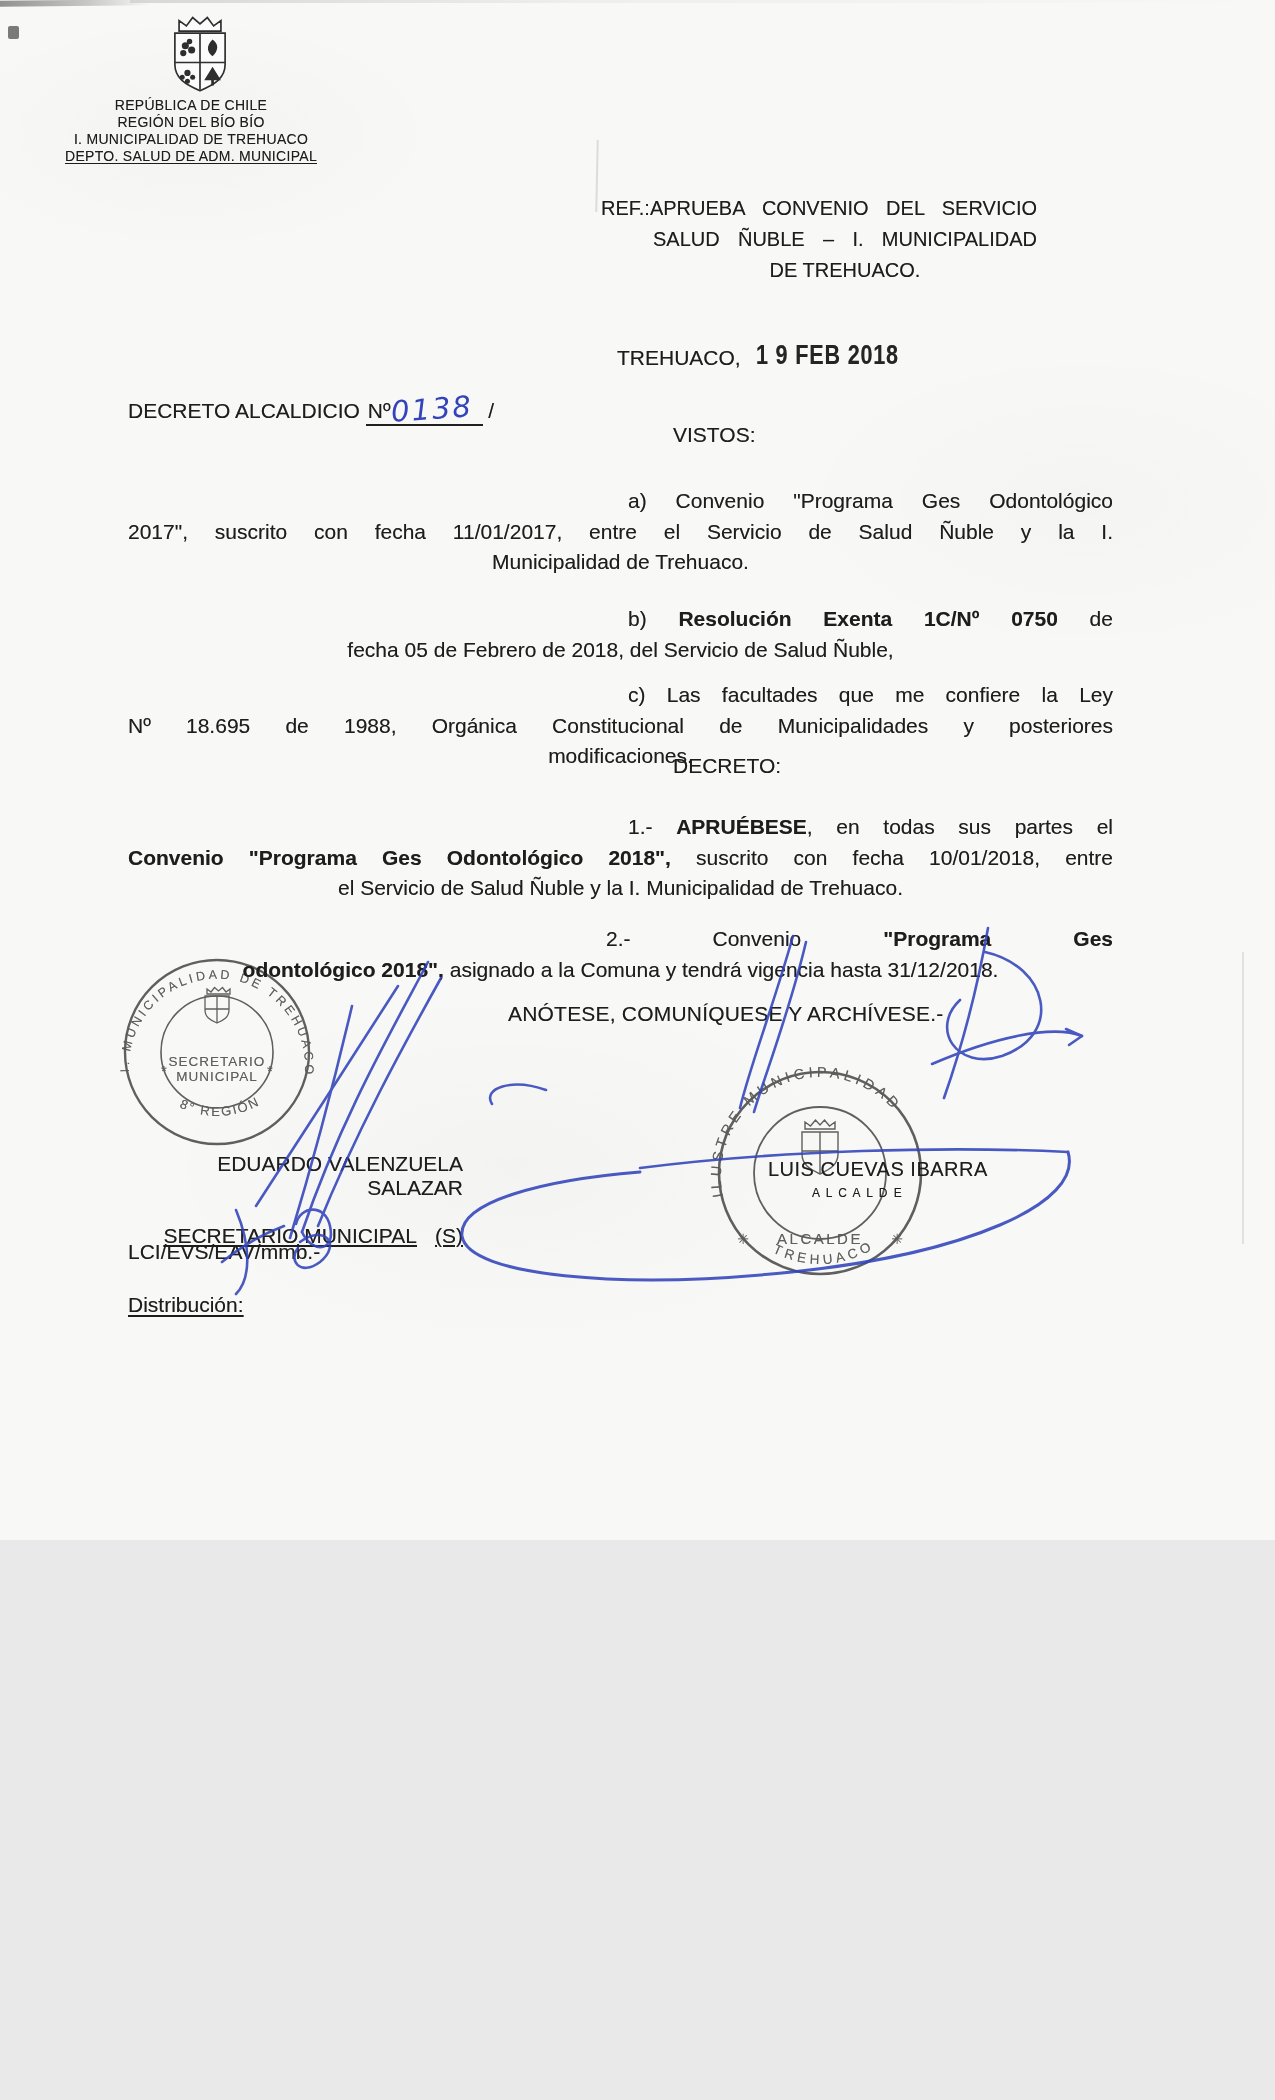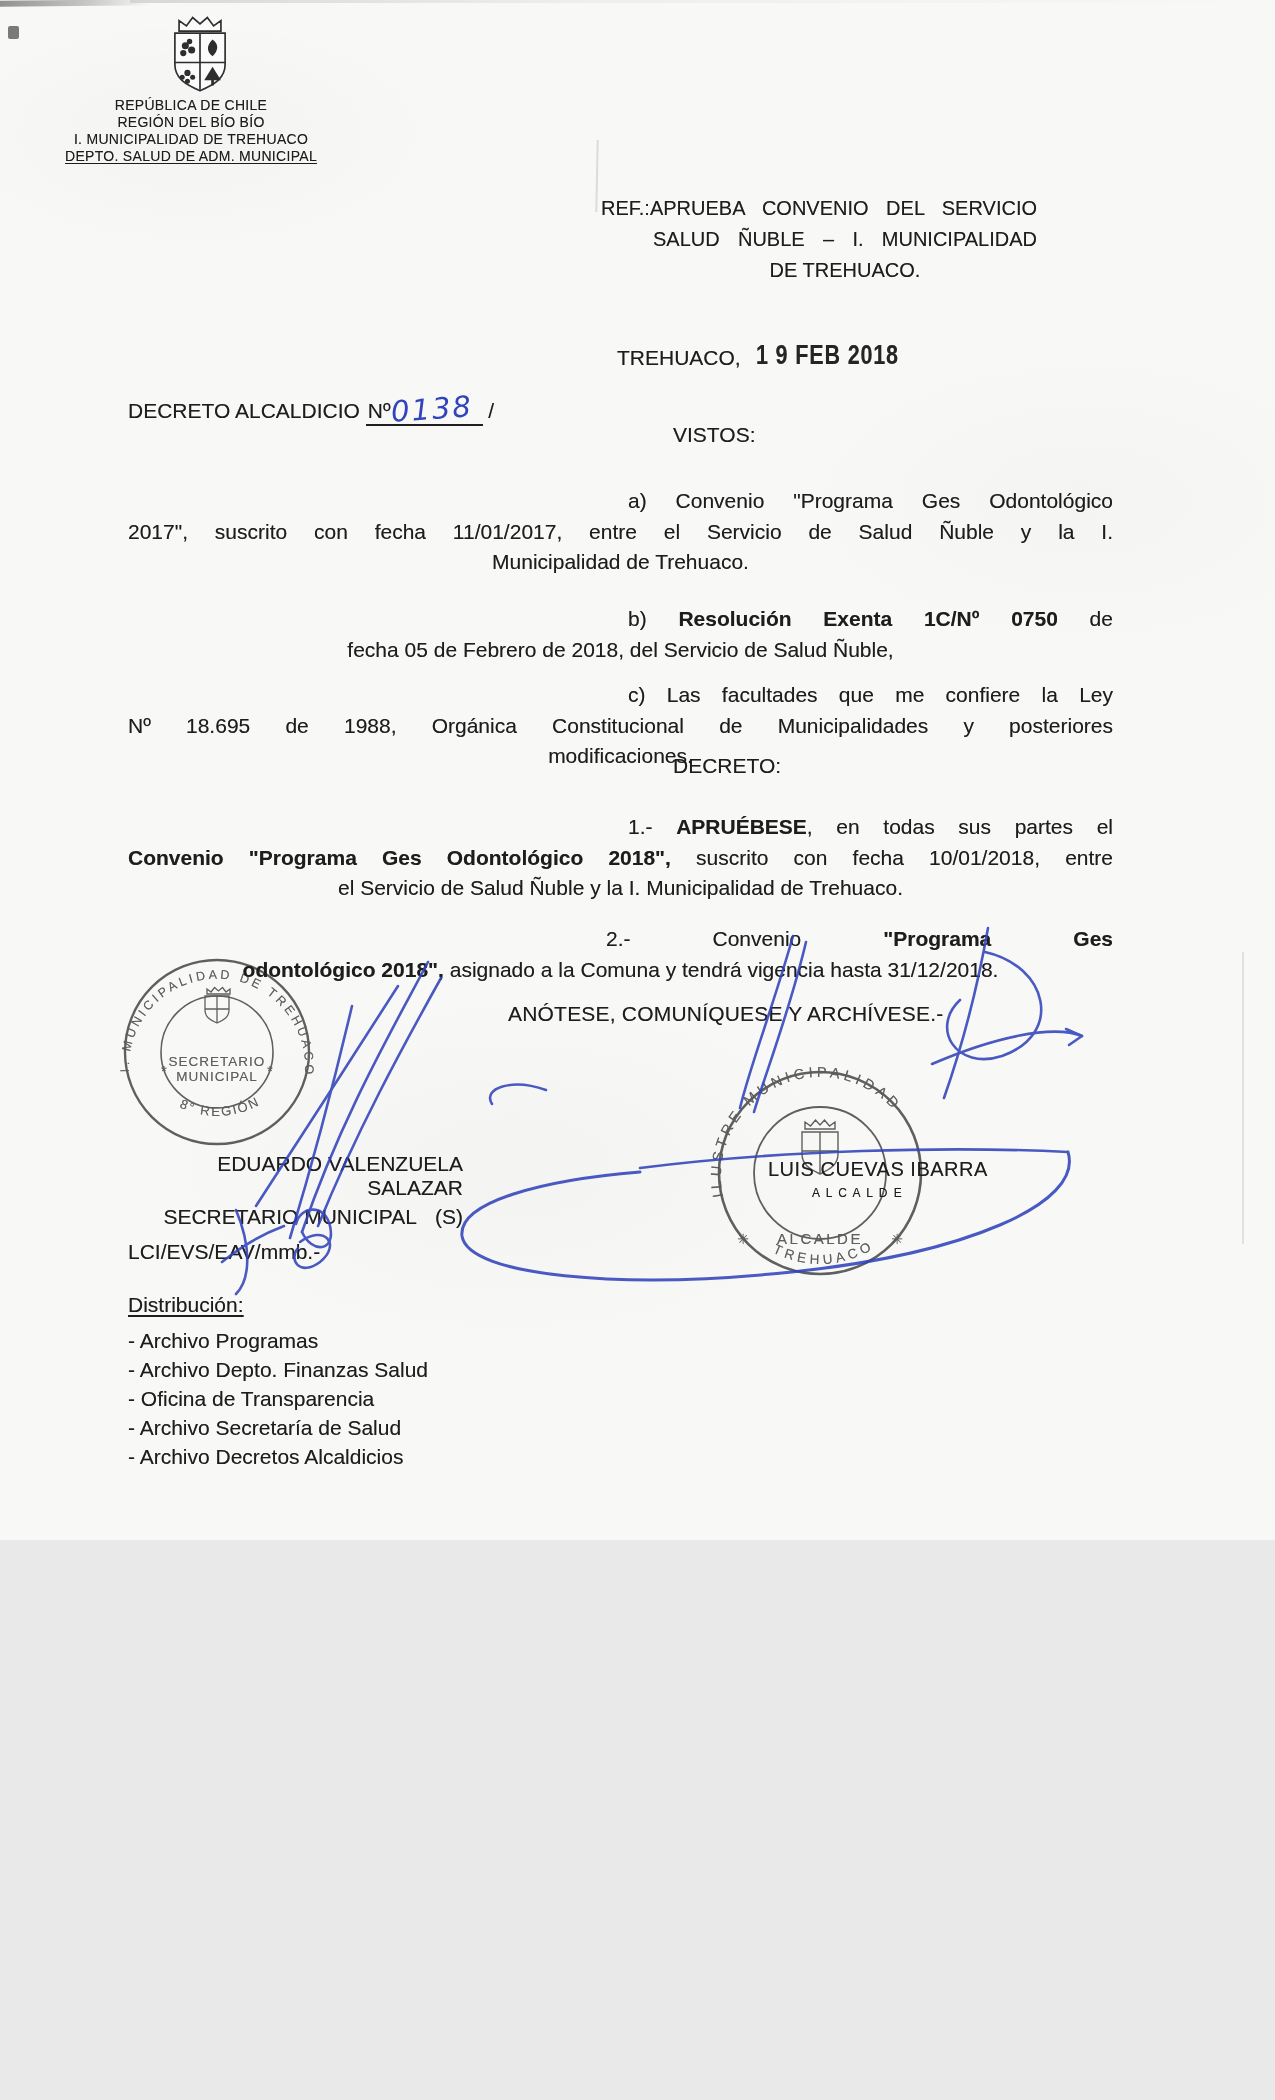--- a/index.html
+++ b/index.html
@@ -41,21 +41,21 @@
   .datestamp{left:756px;top:340px;font-size:27px;font-weight:700;letter-spacing:1px;color:#141414;
              transform:scaleX(.8);transform-origin:left top;opacity:.92;}
   .decree-line{left:128px;top:397px;font-size:21px;}
   .num-box{display:inline-block;border-bottom:2px solid #202020;padding:0 10px 1px 2px;margin-left:6px;}
   .handwritten{display:inline-block;font-family:"DejaVu Sans",sans-serif;font-style:italic;
                font-size:29px;line-height:22px;color:#3244bb;letter-spacing:2px;
                transform:rotate(-4deg) translateY(1px);text-shadow:none;}
   .closing{left:508px;top:1002px;font-size:21px;letter-spacing:.2px;}
   
   .sig-left{left:118px;top:1152px;width:345px;text-align:right;font-size:21px;}
-  .sig-left .t2{margin-top:5px;}
+  .sig-left .t2{margin-top:24px;text-decoration:underline;}
   .sig-left .subr{margin-left:18px;}
   .sig-right-name{left:768px;top:1158px;font-size:20px;letter-spacing:.5px;}
   .sig-right-title{left:812px;top:1186px;font-size:12px;letter-spacing:1.5px;}
   .lci{left:128px;top:1240px;font-size:21px;}
   .distribution{left:128px;top:1290px;font-size:21px;line-height:29px;}
   .distribution .head{text-decoration:underline;text-underline-offset:3px;margin-bottom:7px;}
   .stamp{opacity:.85;}
   .ink{left:0;top:0;pointer-events:none;}
   .z1{z-index:1}.z2{z-index:2}.z3{z-index:3}.z4{z-index:4}
 </style>
@@ -200,27 +200,20 @@
     </div>
   </div>
 
   <div class="abs sig-right-name z3">LUIS CUEVAS IBARRA</div>
   <div class="abs sig-right-title z3">A L C A L D E</div>
 
   <div class="abs lci z3">LCI/EVS/EAV/mmb.-</div>
 
   <div class="abs distribution z3">
     <div class="head">Distribución:</div>
-    <div>
-        <div>- Archivo Programas</div>
-        <div>- Archivo Depto. Finanzas Salud</div>
-        <div>- Oficina de Transparencia</div>
-        <div>- Archivo Secretaría de Salud</div>
-        <div>- Archivo Decretos Alcaldicios</div>
-      </div>
   </div>
 
   <svg class="abs ink z4" width="1275" height="2100" viewBox="0 0 1275 2100">
     <g stroke="#3244bb" stroke-width="2.6" fill="none" stroke-linecap="round" opacity="0.88">
 
       <path d="M428 962 C392 1030 340 1120 302 1232"></path>
       <path d="M441 978 C402 1048 356 1132 318 1226"></path>
       <path d="M256 1206 C300 1138 352 1058 398 986"></path>
       <path d="M302 1232 C312 1254 336 1252 330 1226 C325 1203 300 1206 296 1224"></path>
       <path d="M352 1006 C336 1074 316 1152 290 1238"></path>

